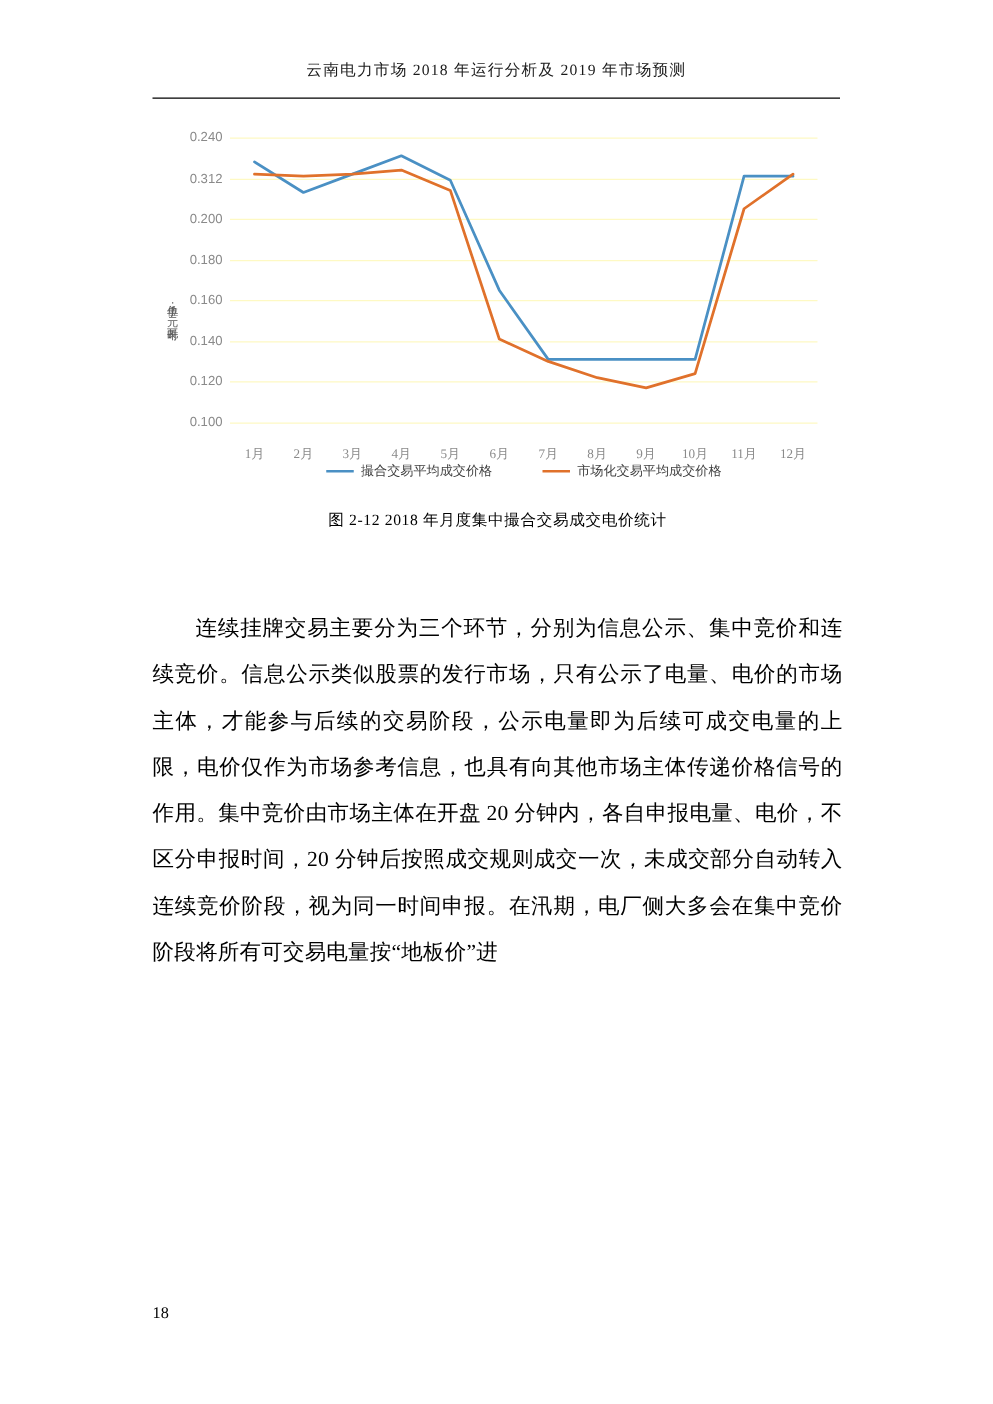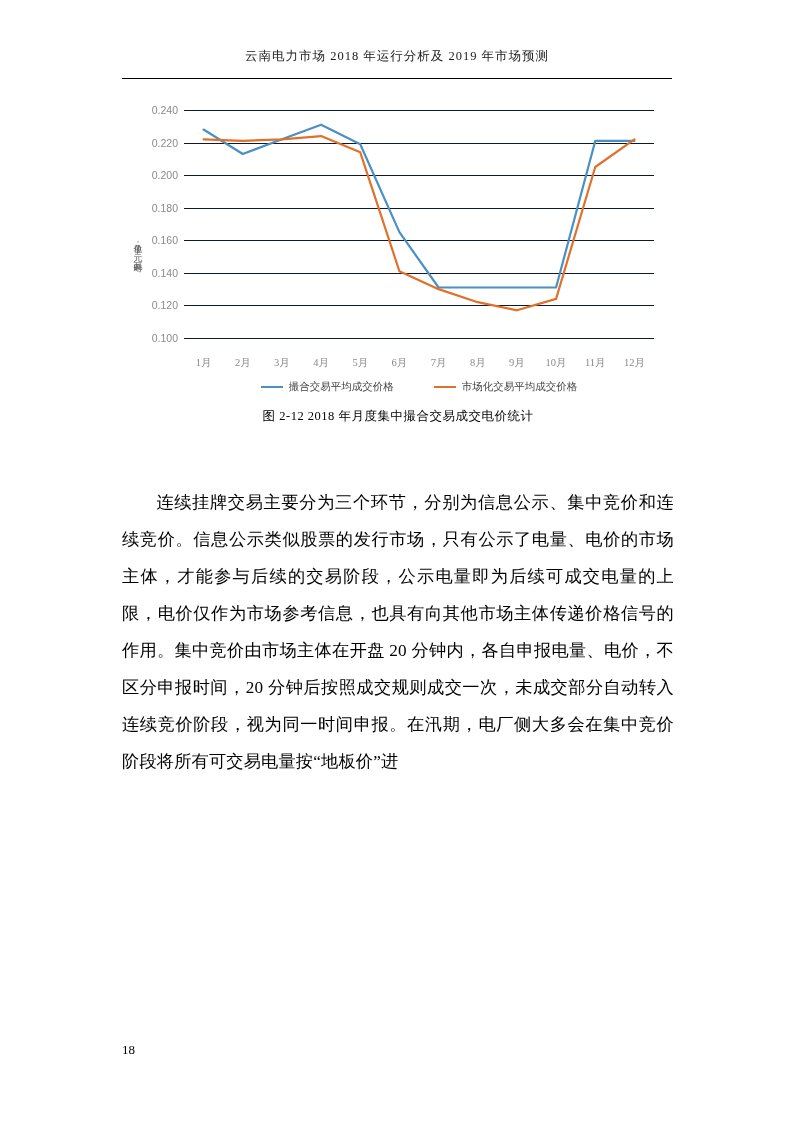--- a/index.html
+++ b/index.html
@@ -67,21 +67,21 @@
     left: 62px;
     top: 14px;
     width: 470px;
     height: 228px;
   }
   .gridline {
     position: absolute;
     left: 0;
     width: 470px;
     height: 1px;
-    background: #0f172a;
+    background: #fef9c3;
   }
   .ytick {
     position: absolute;
     right: 100%;
     margin-right: 6px;
     transform: translateY(-50%);
     font-family: "Liberation Sans", sans-serif;
     font-size: 10.5px;
     color: #8a8a8a;
     white-space: nowrap;
@@ -95,21 +95,21 @@
     color: #8a8a8a;
     white-space: nowrap;
   }
   .chart-svg {
     position: absolute;
     left: 0; top: 0;
   }
   .legend {
     position: absolute;
     left: 62px;
-    top: 284px;
+    top: 274px;
     width: 470px;
     display: flex;
     justify-content: center;
     gap: 40px;
     font-family: "Liberation Sans", sans-serif;
     font-size: 10.5px;
     color: #3f3f3f;
   }
   .legend-item {
     display: flex;
@@ -181,21 +181,21 @@
 
   <div class="chart-area">
     <div class="chart-ylabel">单位：元/千瓦时</div>
 
     <div class="plot">
 
       <div class="gridline" style="top:0px;">
         <span class="ytick">0.240</span>
       </div>
       <div class="gridline" style="top:32.57px;">
-        <span class="ytick">0.220</span>
+        <span class="ytick">0.312</span>
       </div>
       <div class="gridline" style="top:65.14px;">
         <span class="ytick">0.200</span>
       </div>
       <div class="gridline" style="top:97.71px;">
         <span class="ytick">0.180</span>
       </div>
       <div class="gridline" style="top:130.28px;">
         <span class="ytick">0.160</span>
       </div>

